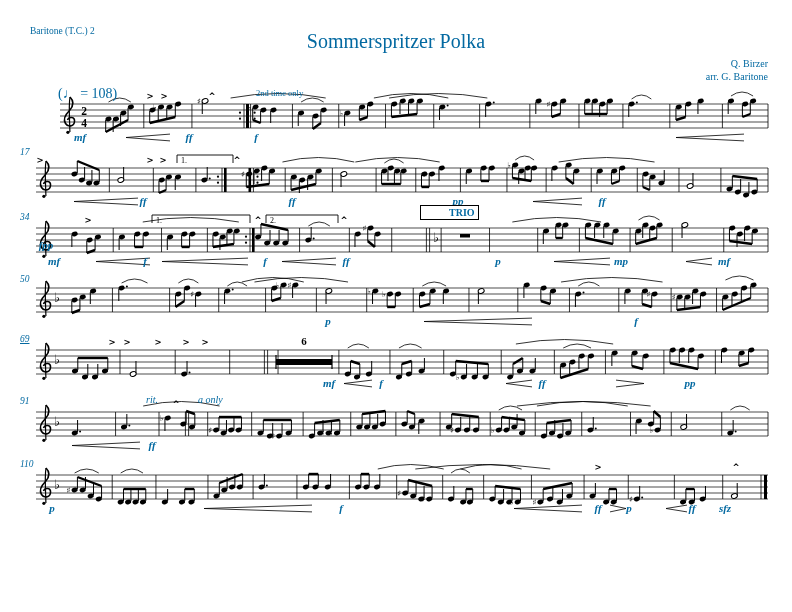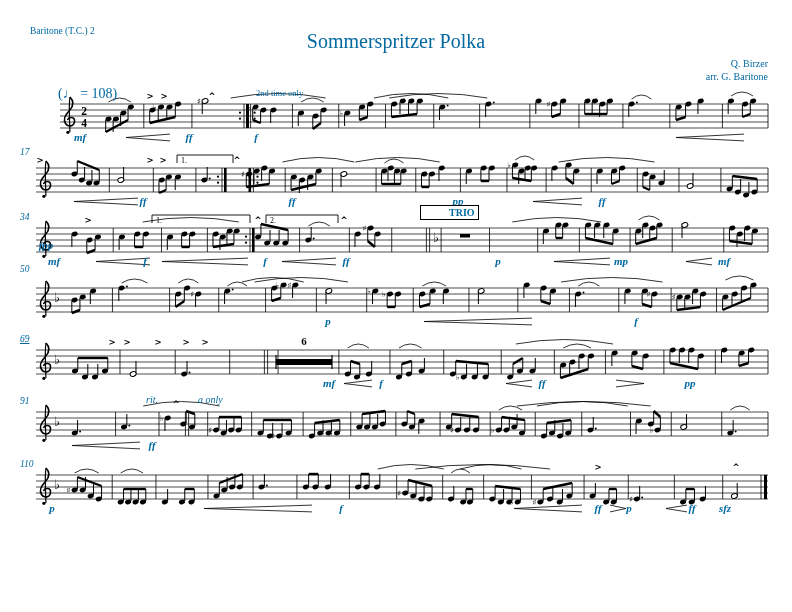--- a/index.html
+++ b/index.html
@@ -1044,21 +1044,21 @@
       <div class="dyn" style="left: 602px; top: 195px;">ff</div>
       <div class="mnum" style="left: 20px; top: 212px;">34</div>
       <div class="dyn" style="left: 54px; top: 255px;">mf</div>
       <div class="dyn" style="left: 145px; top: 255px;">f</div>
       <div class="dyn" style="left: 265px; top: 255px;">f</div>
       <div class="dyn" style="left: 346px; top: 255px;">ff</div>
       <div class="dyn" style="left: 498px; top: 255px;">p</div>
       <div class="dyn" style="left: 621px; top: 255px;">mp</div>
       <div class="dyn" style="left: 724px; top: 255px;">mf</div>
       <div class="trio" style="left: 420px; top: 205px; padding-left: 28px;">TRIO</div>
-      <div class="mnum" style="left: 20px; top: 264px;">50</div>
+      <div class="mnum" style="left: 20px; top: 274px;">50</div>
       <div class="dyn" style="left: 328px; top: 315px;">p</div>
       <div class="dyn" style="left: 636px; top: 315px;">f</div>
       <div class="mnum" style="left: 20px; top: 334px; text-decoration: underline;">69</div>
       <div class="dyn" style="left: 329px; top: 377px;">mf</div>
       <div class="dyn" style="left: 381px; top: 377px;">f</div>
       <div class="dyn" style="left: 542px; top: 377px;">ff</div>
       <div class="dyn" style="left: 690px; top: 377px;">pp</div>
       <div class="mnum" style="left: 20px; top: 396px;">91</div>
       <div class="dyn" style="left: 152px; top: 439px;">ff</div>
       <div class="ann italic" style="left: 146px; top: 394px;">rit.</div>

